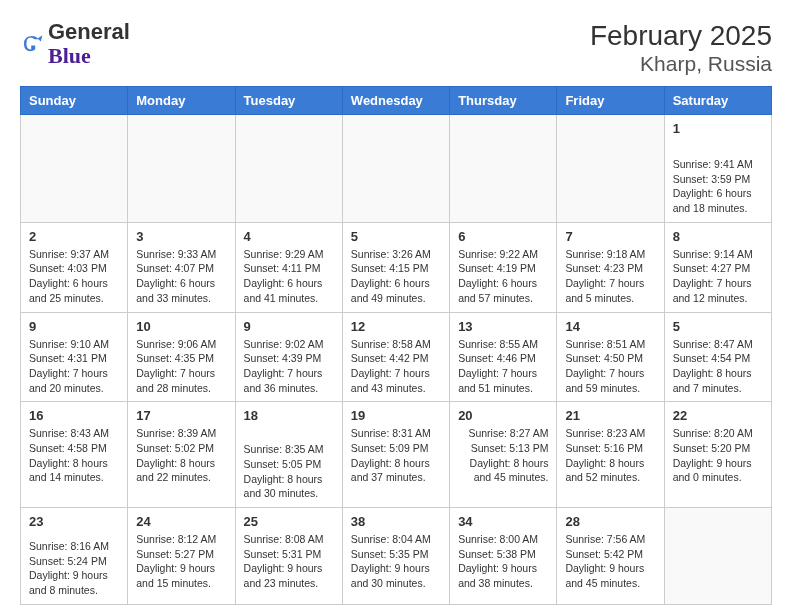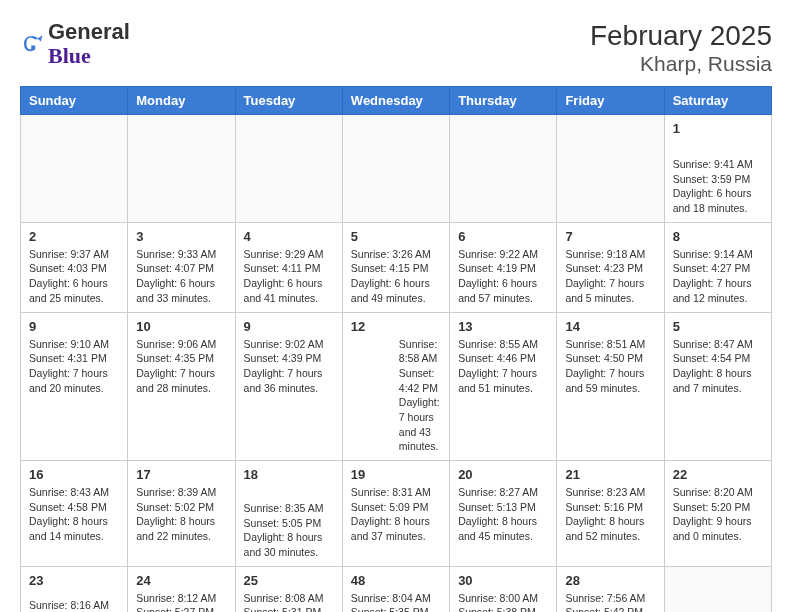--- a/index.html
+++ b/index.html
@@ -188,21 +188,21 @@
 Daylight: 7 hours and 28 minutes.</div>
         </td>
         <td>
           <span class="day-number">9</span>
           <div class="day-info" style="white-space: pre-line;">Sunrise: 9:02 AM
 Sunset: 4:39 PM
 Daylight: 7 hours and 36 minutes.</div>
         </td>
         <td>
           <span class="day-number">12</span>
-          <div class="day-info" style="white-space: pre-line; margin-left: 48px;">Sunrise: 8:58 AM
+          <div class="day-info" style="white-space: pre-line;">Sunrise: 8:58 AM
 Sunset: 4:42 PM
 Daylight: 7 hours and 43 minutes.</div>
         </td>
         <td>
           <span class="day-number">13</span>
           <div class="day-info" style="white-space: pre-line;">Sunrise: 8:55 AM
 Sunset: 4:46 PM
 Daylight: 7 hours and 51 minutes.</div>
         </td>
         <td>
@@ -238,21 +238,21 @@
 Daylight: 8 hours and 30 minutes.</div>
         </td>
         <td>
           <span class="day-number">19</span>
           <div class="day-info" style="white-space: pre-line;">Sunrise: 8:31 AM
 Sunset: 5:09 PM
 Daylight: 8 hours and 37 minutes.</div>
         </td>
         <td>
           <span class="day-number">20</span>
-          <div class="day-info" style="white-space: pre-line;">Sunrise: 8:27 AM
+          <div class="day-info" style="white-space: pre-line; text-align: right;">Sunrise: 8:27 AM
 Sunset: 5:13 PM
 Daylight: 8 hours and 45 minutes.</div>
         </td>
         <td>
           <span class="day-number">21</span>
           <div class="day-info" style="white-space: pre-line;">Sunrise: 8:23 AM
 Sunset: 5:16 PM
 Daylight: 8 hours and 52 minutes.</div>
         </td>
         <td>
@@ -275,27 +275,27 @@
 Sunset: 5:27 PM
 Daylight: 9 hours and 15 minutes.</div>
         </td>
         <td>
           <span class="day-number">25</span>
           <div class="day-info" style="white-space: pre-line;">Sunrise: 8:08 AM
 Sunset: 5:31 PM
 Daylight: 9 hours and 23 minutes.</div>
         </td>
         <td>
-          <span class="day-number">48</span>
+          <span class="day-number">38</span>
           <div class="day-info" style="white-space: pre-line;">Sunrise: 8:04 AM
 Sunset: 5:35 PM
 Daylight: 9 hours and 30 minutes.</div>
         </td>
         <td>
-          <span class="day-number">30</span>
+          <span class="day-number">34</span>
           <div class="day-info" style="white-space: pre-line;">Sunrise: 8:00 AM
 Sunset: 5:38 PM
 Daylight: 9 hours and 38 minutes.</div>
         </td>
         <td>
           <span class="day-number">28</span>
           <div class="day-info" style="white-space: pre-line;">Sunrise: 7:56 AM
 Sunset: 5:42 PM
 Daylight: 9 hours and 45 minutes.</div>
         </td>

